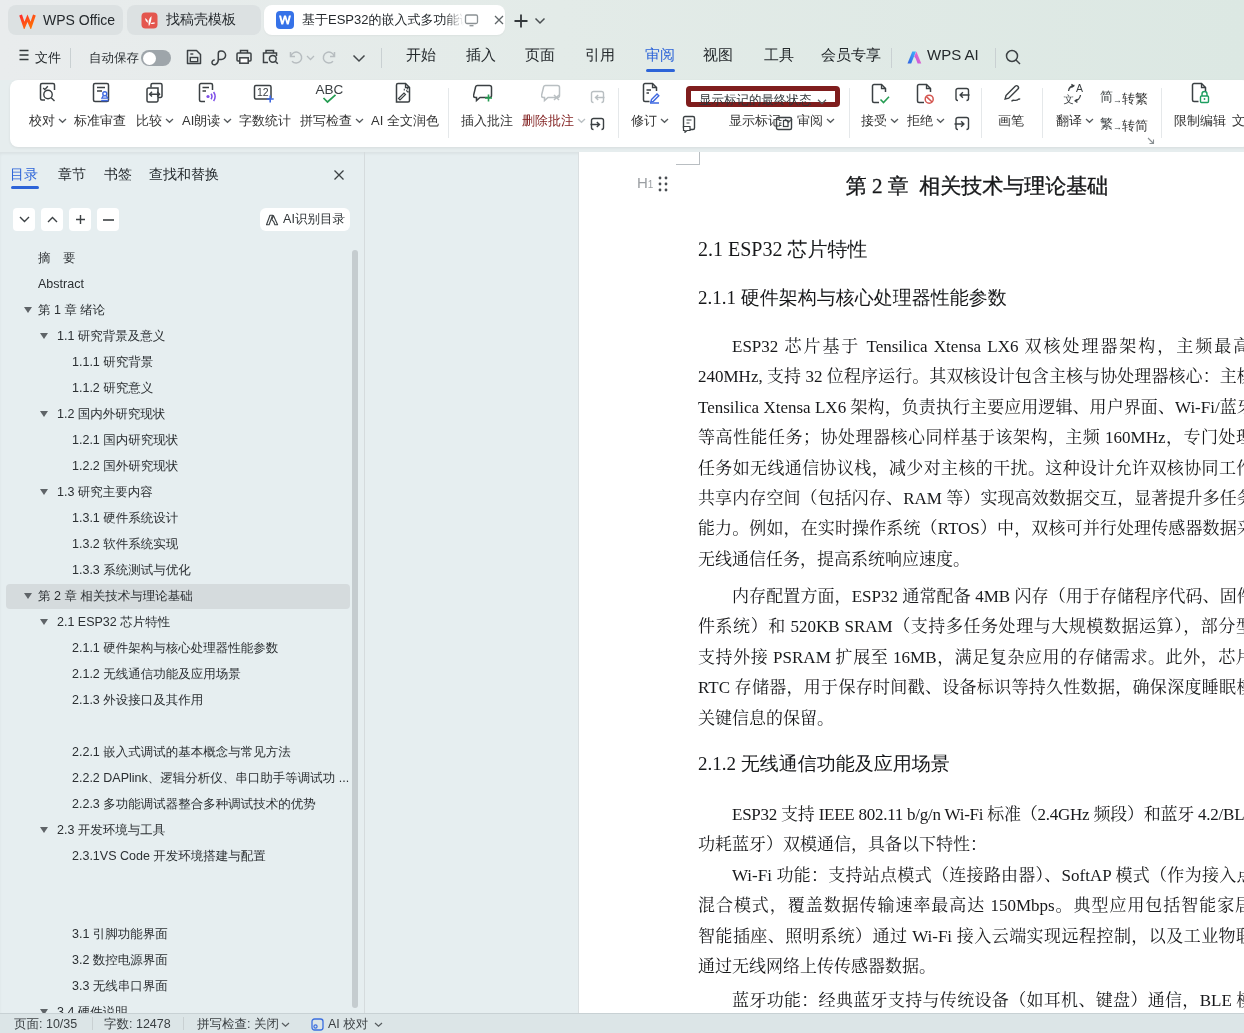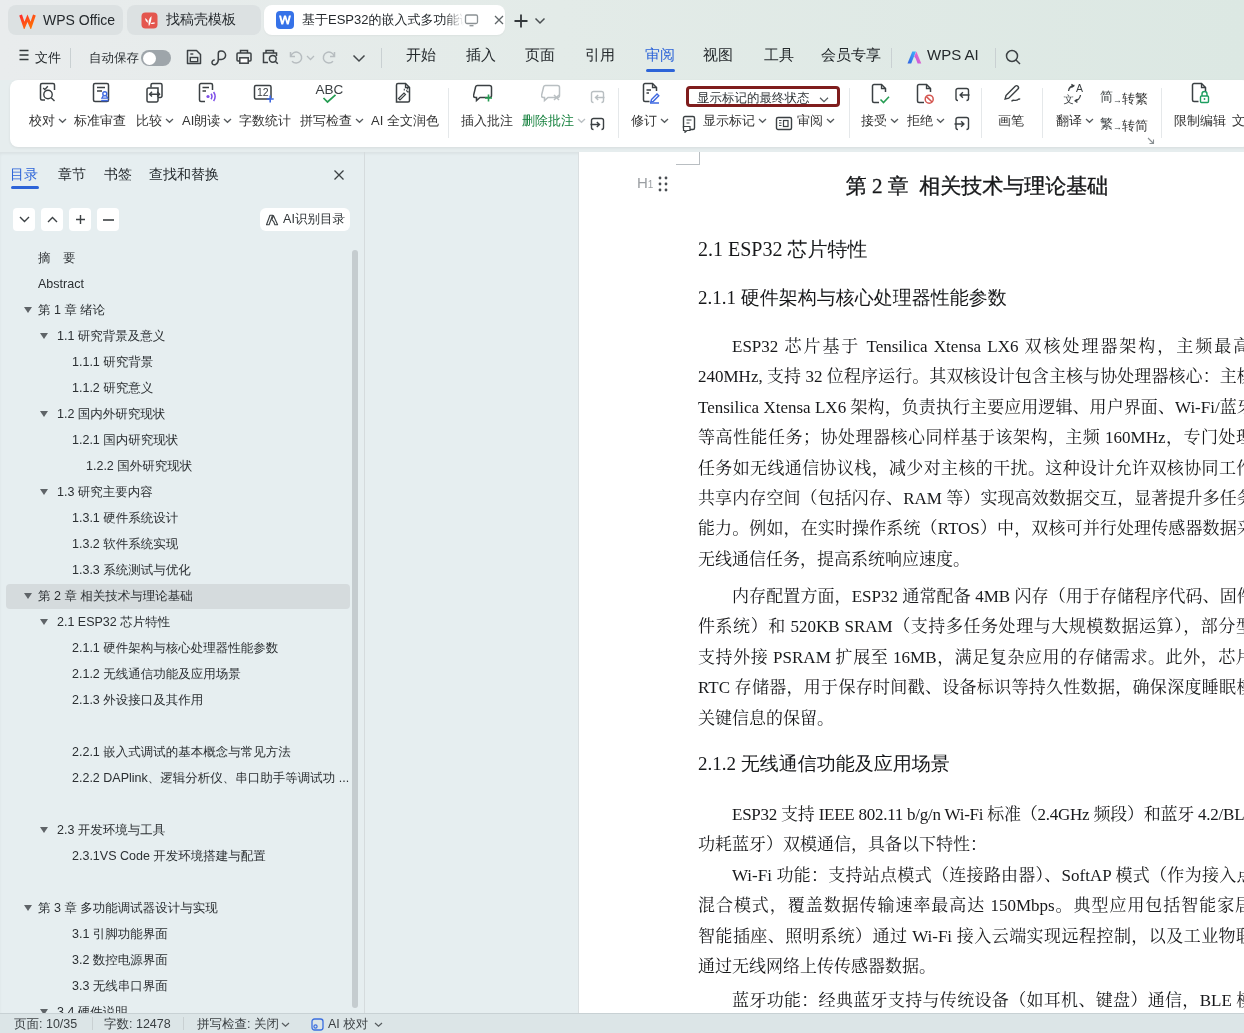--- a/index.html
+++ b/index.html
@@ -7,21 +7,21 @@
 .abs{position:absolute;}
 #header{left:0;top:0;width:1244px;height:80px;background:linear-gradient(90deg,#e9eced 0%,#e3ebe8 45%,#dce8e3 100%);}
 .tab{top:5px;height:30px;border-radius:8px;background:#dce1e2;display:flex;align-items:center;}
 .tabtxt{font-size:14px;color:#24292d;}
 #tab3{background:#ffffff;box-shadow:0 1px 2px rgba(0,0,0,0.04);}
 .mitem{top:46px;height:22px;font-size:15px;color:#24292c;}
 .vdiv{width:1px;background:#c9d0d2;}
 #ribbon{left:10px;top:80px;width:1240px;height:67px;background:#fff;border-radius:8px;box-shadow:0 1px 3px rgba(0,0,0,0.07);}
 .rlab{top:112px;height:16px;font-size:13px;color:#333;white-space:nowrap;}
 .rdiv{top:88px;height:50px;width:1px;background:#e5e8ea;position:absolute;}
-.gray{color:#15803d;}
+.gray{color:#7f1d1d;}
 .chev{display:inline-block;vertical-align:1px;margin-left:3px;}
 .sbtn{position:absolute;top:56px;width:22px;height:23px;background:#fff;border-radius:4px;display:flex;align-items:center;justify-content:center;}
 .trow{position:absolute;left:0;width:352px;height:26px;line-height:26px;font-size:12.5px;color:#2b2f32;white-space:nowrap;overflow:hidden;}
 .t0{margin-left:38px;}.t1{margin-left:57px;}.t2{margin-left:72px;}
 .a0,.a1{position:absolute;top:10px;width:0;height:0;border-left:4.5px solid transparent;border-right:4.5px solid transparent;border-top:6px solid #5f6468;}
 .a0{left:24px;}.a1{left:40px;}
 .trow .t1{margin-left:0;position:absolute;left:57px;}
 .trow .t0{margin-left:0;position:absolute;left:38px;}
 .trow .t2{margin-left:0;position:absolute;left:72px;}
 .h1{left:698px;width:558px;text-align:center;font-family:"Liberation Serif",sans-serif;font-size:21px;font-weight:500;color:#17181a;-webkit-text-stroke:0.35px #17181a;}
@@ -245,29 +245,29 @@
     <path d="M17.5 9 V5.5 L13.5 1.5 H6 A1.5 1.5 0 0 0 4.5 3 v15 a1.5 1.5 0 0 0 1.5 1.5 h4.5" fill="none" stroke="#3b4043" stroke-width="1.5"></path>
     <path d="M13.5 1.5 V5.5 H17.5" fill="none" stroke="#3b4043" stroke-width="1.3"></path>
     <path d="M7.5 8 H12 M7.5 11 H10" stroke="#3b4043" stroke-width="1.3"></path>
     <path d="M12.5 17.5 L18 12 l1.8 1.8 L14.3 19.3 l-2.5 0.7 Z" fill="none" stroke="#3e68e0" stroke-width="1.4"></path>
     <path d="M11 21 h9" stroke="#3e68e0" stroke-width="1.5"></path>
   </svg>
 <div class="abs rlab" style="left:631px;">修订<svg class="chev" width="9" height="6" viewBox="0 0 9 6">
       <path d="M1 1 L4.5 4.3 L8 1" stroke="#565b5e" stroke-width="1.3" fill="none"></path>
     </svg></div>
 
-<div class="abs" style="left:686px;top:86px;width:154px;height:21px;border:3px solid #7f1d1d;border-radius:4px;background:#fff;font-size:12.5px;color:#2e3336;line-height:19px;padding-left:8px;">显示标记的最终状态<svg class="abs" style="right:8px;top:8px" width="10" height="6" viewBox="0 0 10 6">
+<div class="abs" style="left:686px;top:86px;width:154px;height:21px;border:5px solid #7f1d1d;border-radius:4px;background:#fff;font-size:12.5px;color:#2e3336;line-height:19px;padding-left:8px;">显示标记的最终状态<svg class="abs" style="right:8px;top:8px" width="10" height="6" viewBox="0 0 10 6">
       <path d="M1 0.8 L5 4.6 L9 0.8" stroke="#565b5e" stroke-width="1.2" fill="none"></path>
     </svg></div>
 <svg class="abs" style="left:681px;top:115px" width="18" height="18" viewBox="0 0 18 18">
     <rect x="2.5" y="1.5" width="11" height="13" rx="1.5" fill="none" stroke="#3b4043" stroke-width="1.4"></rect>
     <path d="M5.5 5 H10.5 M5.5 8 H8.5" stroke="#3b4043" stroke-width="1.2"></path>
     <path d="M2.5 11.5 h6.5 v4 h-3 l-2 1.8 v-1.8 h-1.5 Z" fill="#fff" stroke="#3b4043" stroke-width="1.2"></path>
   </svg>
-<div class="abs rlab" style="left:703px;">显示标记<svg class="chev" width="9" height="6" viewBox="0 0 9 6">
+<div class="abs rlab" style="left:729px;">显示标记<svg class="chev" width="9" height="6" viewBox="0 0 9 6">
       <path d="M1 1 L4.5 4.3 L8 1" stroke="#565b5e" stroke-width="1.3" fill="none"></path>
     </svg></div>
 <svg class="abs" style="left:775px;top:115px" width="18" height="18" viewBox="0 0 18 18">
     <rect x="1.5" y="2.5" width="15" height="12" rx="1.5" fill="none" stroke="#3b4043" stroke-width="1.4"></rect>
     <rect x="8.5" y="5.5" width="4.5" height="6" fill="none" stroke="#3b4043" stroke-width="1.2"></rect>
     <path d="M4 5.5 h2.5 M4 8 h2.5 M4 10.5 h2.5" stroke="#3b4043" stroke-width="1.2"></path>
   </svg>
 <div class="abs rlab" style="left:797px;">审阅<svg class="chev" width="9" height="6" viewBox="0 0 9 6">
       <path d="M1 1 L4.5 4.3 L8 1" stroke="#565b5e" stroke-width="1.3" fill="none"></path>
     </svg></div>
@@ -394,21 +394,21 @@
   <div class="trow" style="top:223px;">
       <span class="t2">1.1.2 研究意义</span>
     </div>
   <div class="trow" style="top:249px;">
       <i class="a1"></i>
       <span class="t1">1.2 国内外研究现状</span>
     </div>
   <div class="trow" style="top:275px;">
       <span class="t2">1.2.1 国内研究现状</span>
     </div>
-  <div class="trow" style="top:301px;margin-left:14px;">
+  <div class="trow" style="top:301px;">
       <span class="t2">1.2.2 国外研究现状</span>
     </div>
   <div class="trow" style="top:327px;">
       <i class="a1"></i>
       <span class="t1">1.3 研究主要内容</span>
     </div>
   <div class="trow" style="top:353px;">
       <span class="t2">1.3.1 硬件系统设计</span>
     </div>
   <div class="trow" style="top:379px;">
@@ -433,30 +433,29 @@
     </div>
   <div class="trow" style="top:535px;">
       <span class="t2">2.1.3 外设接口及其作用</span>
     </div>
   <div class="trow" style="top:587px;">
       <span class="t2">2.2.1 嵌入式调试的基本概念与常见方法</span>
     </div>
   <div class="trow" style="top:613px;">
       <span class="t2">2.2.2 DAPlink、逻辑分析仪、串口助手等调试功 ...</span>
     </div>
+  <div class="trow" style="top:639px;">
+      <span class="t2">2.2.3 多功能调试器整合多种调试技术的优势</span>
+    </div>
   <div class="trow" style="top:665px;">
       <i class="a1"></i>
       <span class="t1">2.3 开发环境与工具</span>
     </div>
   <div class="trow" style="top:691px;">
       <span class="t2">2.3.1VS Code 开发环境搭建与配置</span>
-    </div>
-  <div class="trow" style="top:743px;">
-      <i class="a0"></i>
-      <span class="t0">第 3 章 多功能调试器设计与实现</span>
     </div>
   <div class="trow" style="top:769px;">
       <span class="t2">3.1 引脚功能界面</span>
     </div>
   <div class="trow" style="top:795px;">
       <span class="t2">3.2 数控电源界面</span>
     </div>
   <div class="trow" style="top:821px;">
       <span class="t2">3.3 无线串口界面</span>
     </div>

